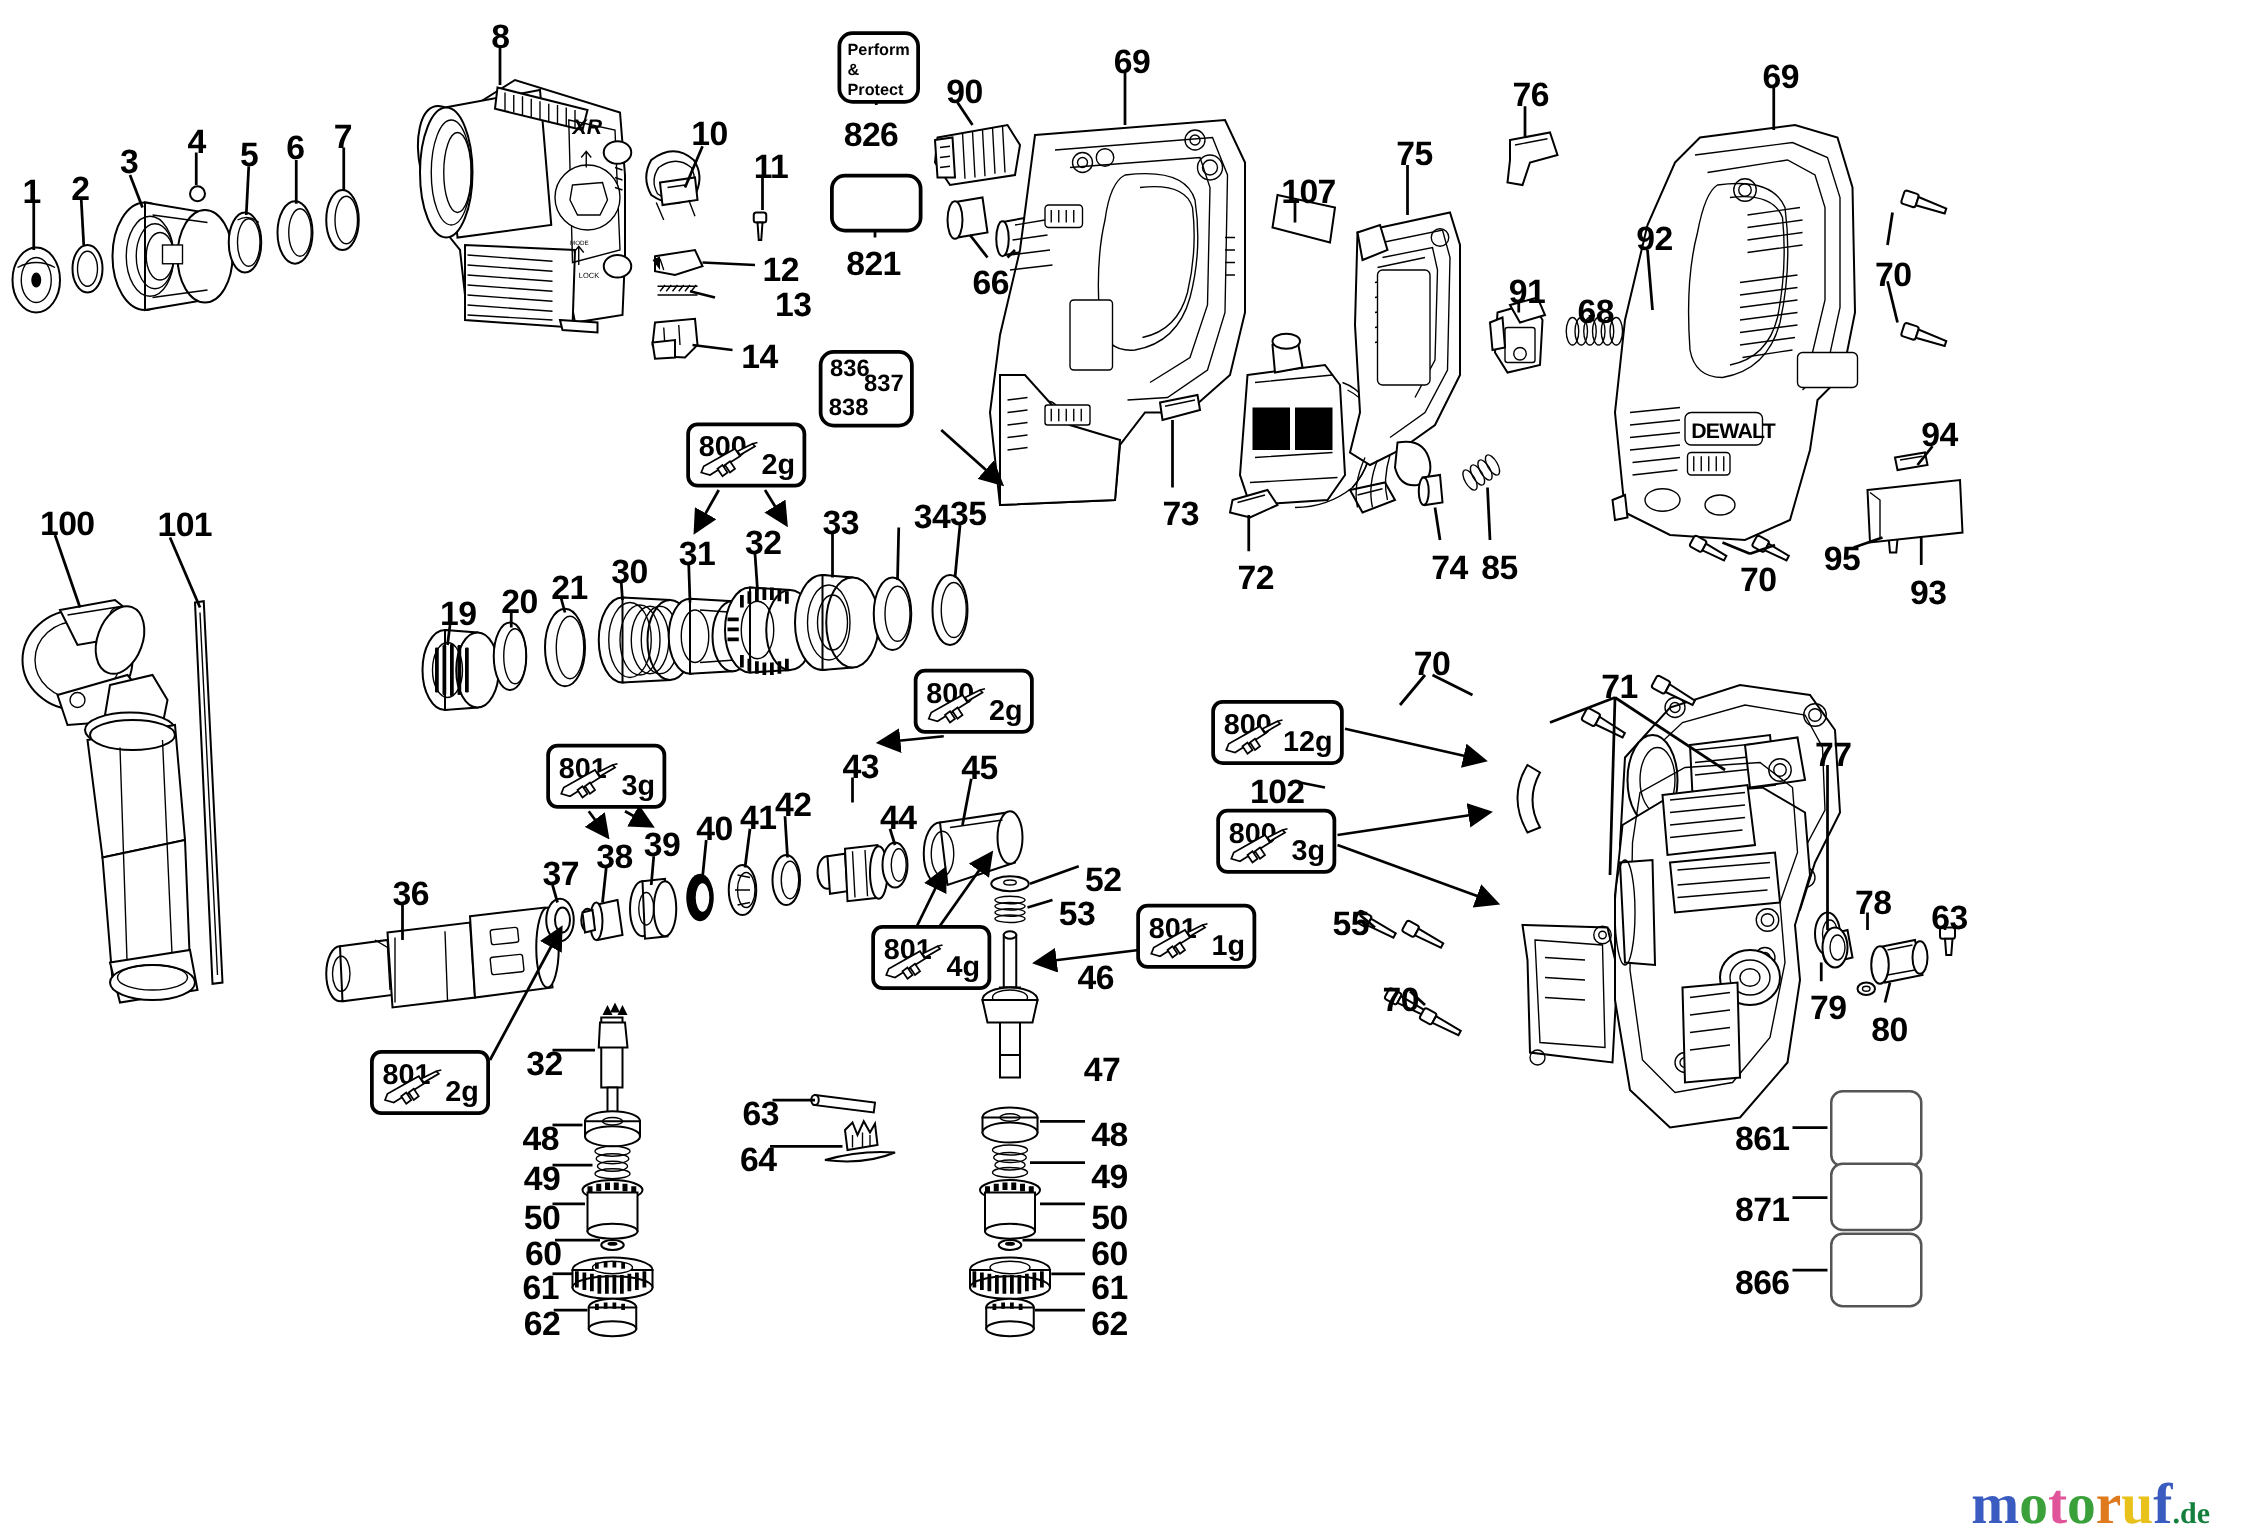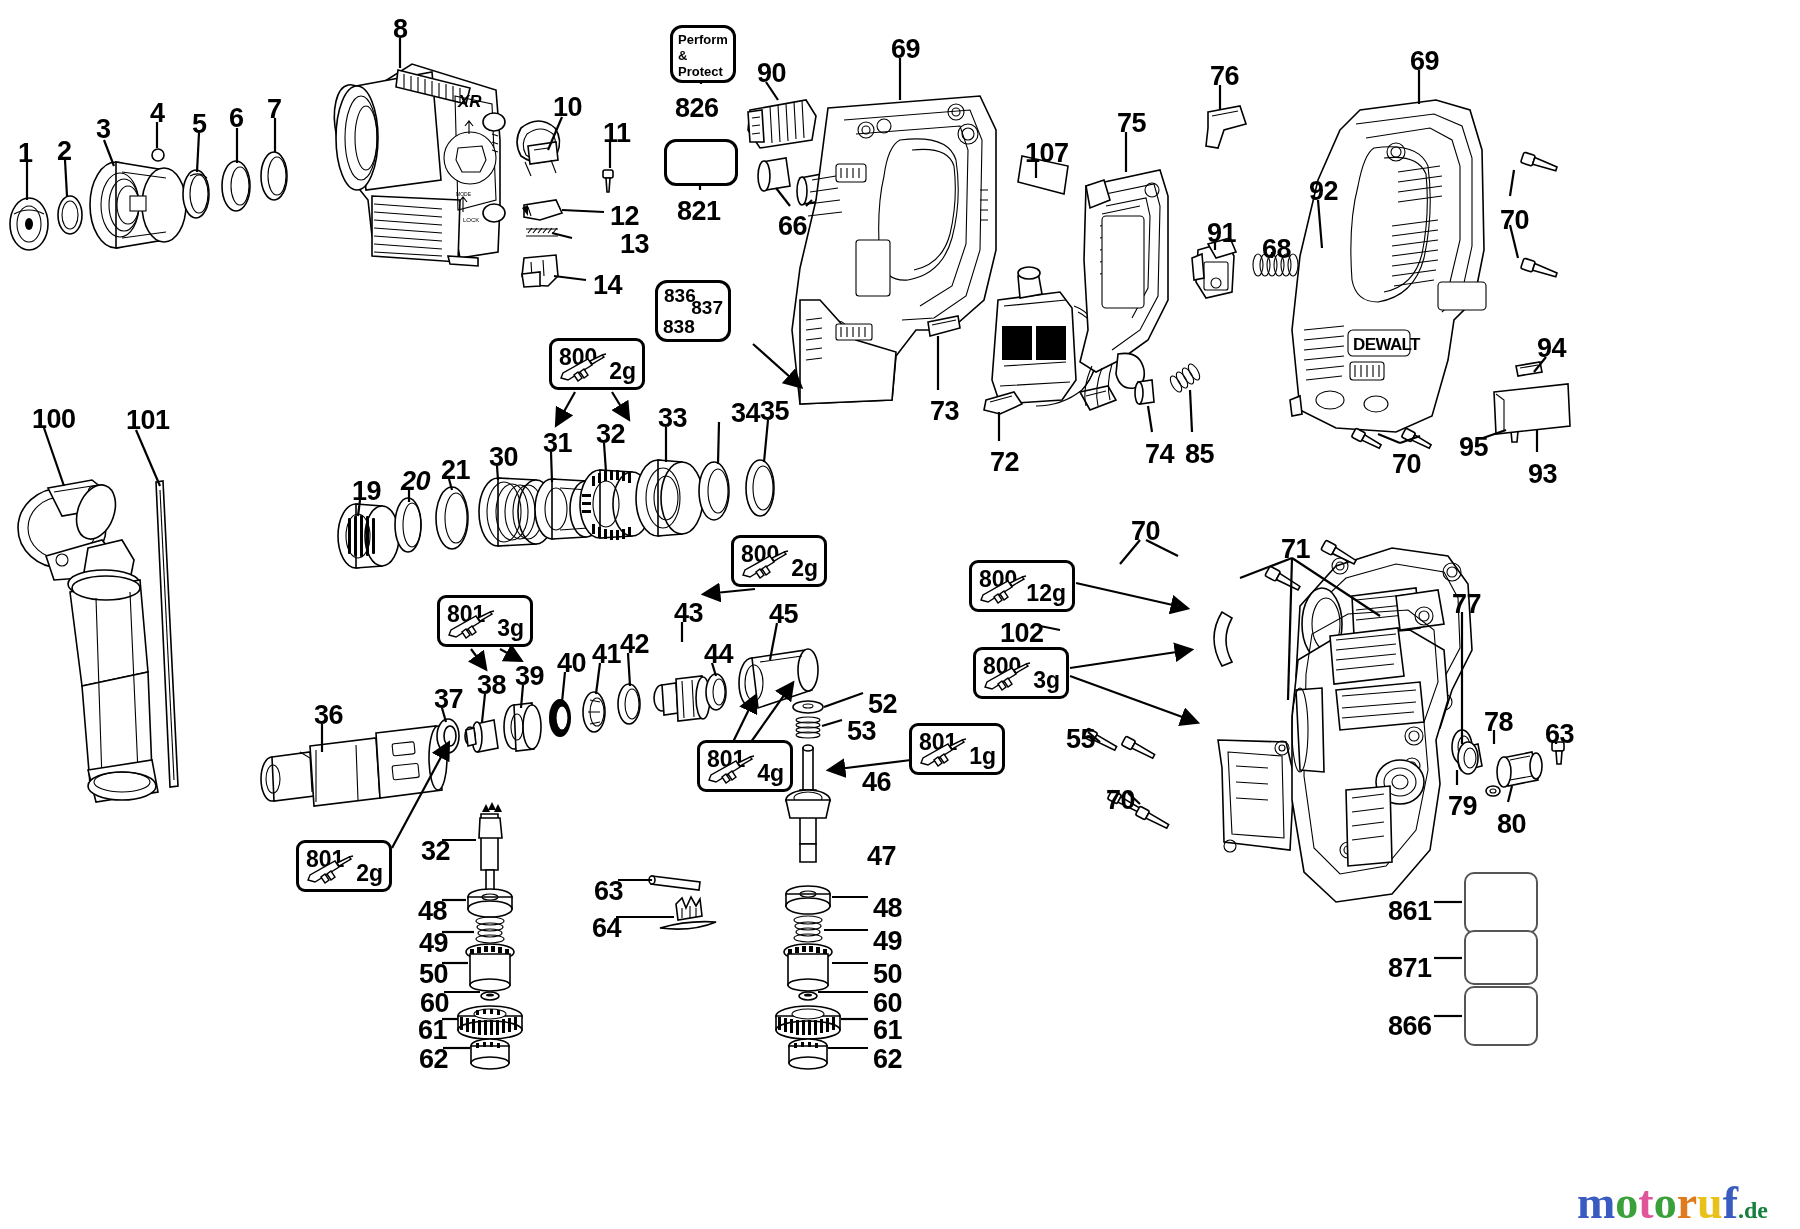--- a/index.html
+++ b/index.html
@@ -1080,21 +1080,21 @@
       <div class="num" style="left: 930px; top: 398px;">73</div>
       <div class="num" style="left: 990px; top: 449px; text-align: center;">72</div>
       <div class="num" style="left: 1145px; top: 441px;">74</div>
       <div class="num" style="left: 1185px; top: 441px;">85</div>
       <div class="num" style="left: 1392px; top: 451px;">70</div>
       <div class="num" style="left: 1459px; top: 434px;">95</div>
       <div class="num" style="left: 1528px; top: 461px;">93</div>
       <div class="num" style="left: 32px; top: 406px;">100</div>
       <div class="num" style="left: 126px; top: 407px;">101</div>
       <div class="num" style="left: 352px; top: 478px;">19</div>
-      <div class="num" style="left: 401px; top: 468px; font-style: italic;">20</div>
+      <div class="num" style="left: 401px; top: 468px;">20</div>
       <div class="num" style="left: 441px; top: 457px;">21</div>
       <div class="num" style="left: 489px; top: 444px;">30</div>
       <div class="num" style="left: 543px; top: 430px;">31</div>
       <div class="num" style="left: 596px; top: 421px;">32</div>
       <div class="num" style="left: 658px; top: 405px;">33</div>
       <div class="num" style="left: 711px; top: 400px; margin-left: 20px;">34</div>
       <div class="num" style="left: 760px; top: 398px;">35</div>
       <div class="num" style="left: 314px; top: 702px;">36</div>
       <div class="num" style="left: 434px; top: 686px;">37</div>
       <div class="num" style="left: 477px; top: 672px;">38</div>

